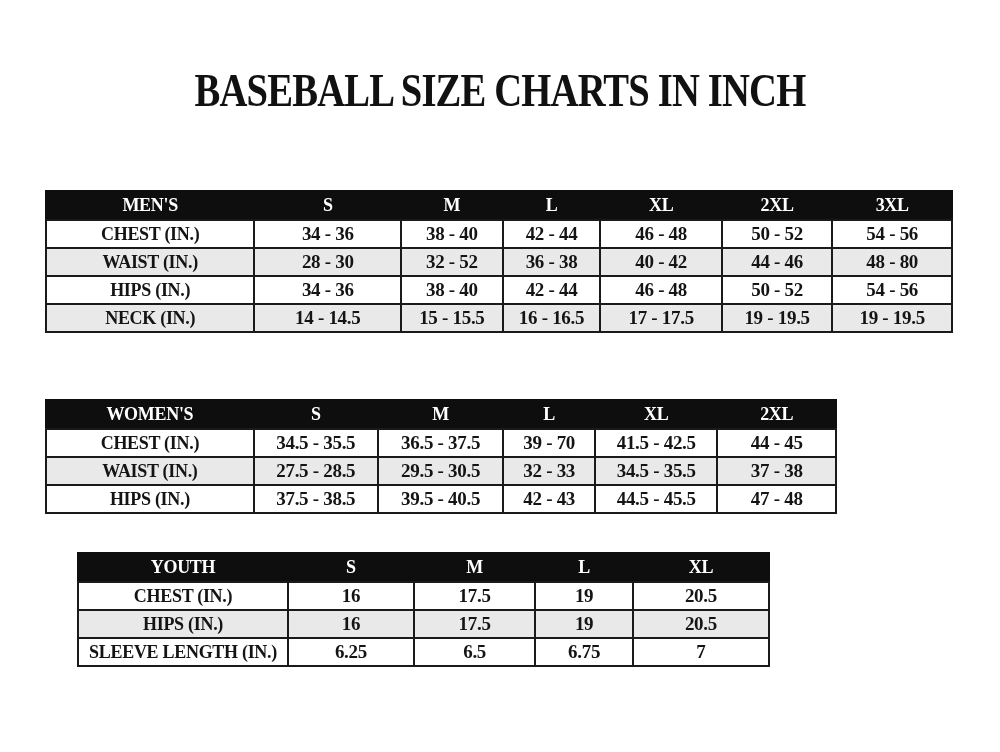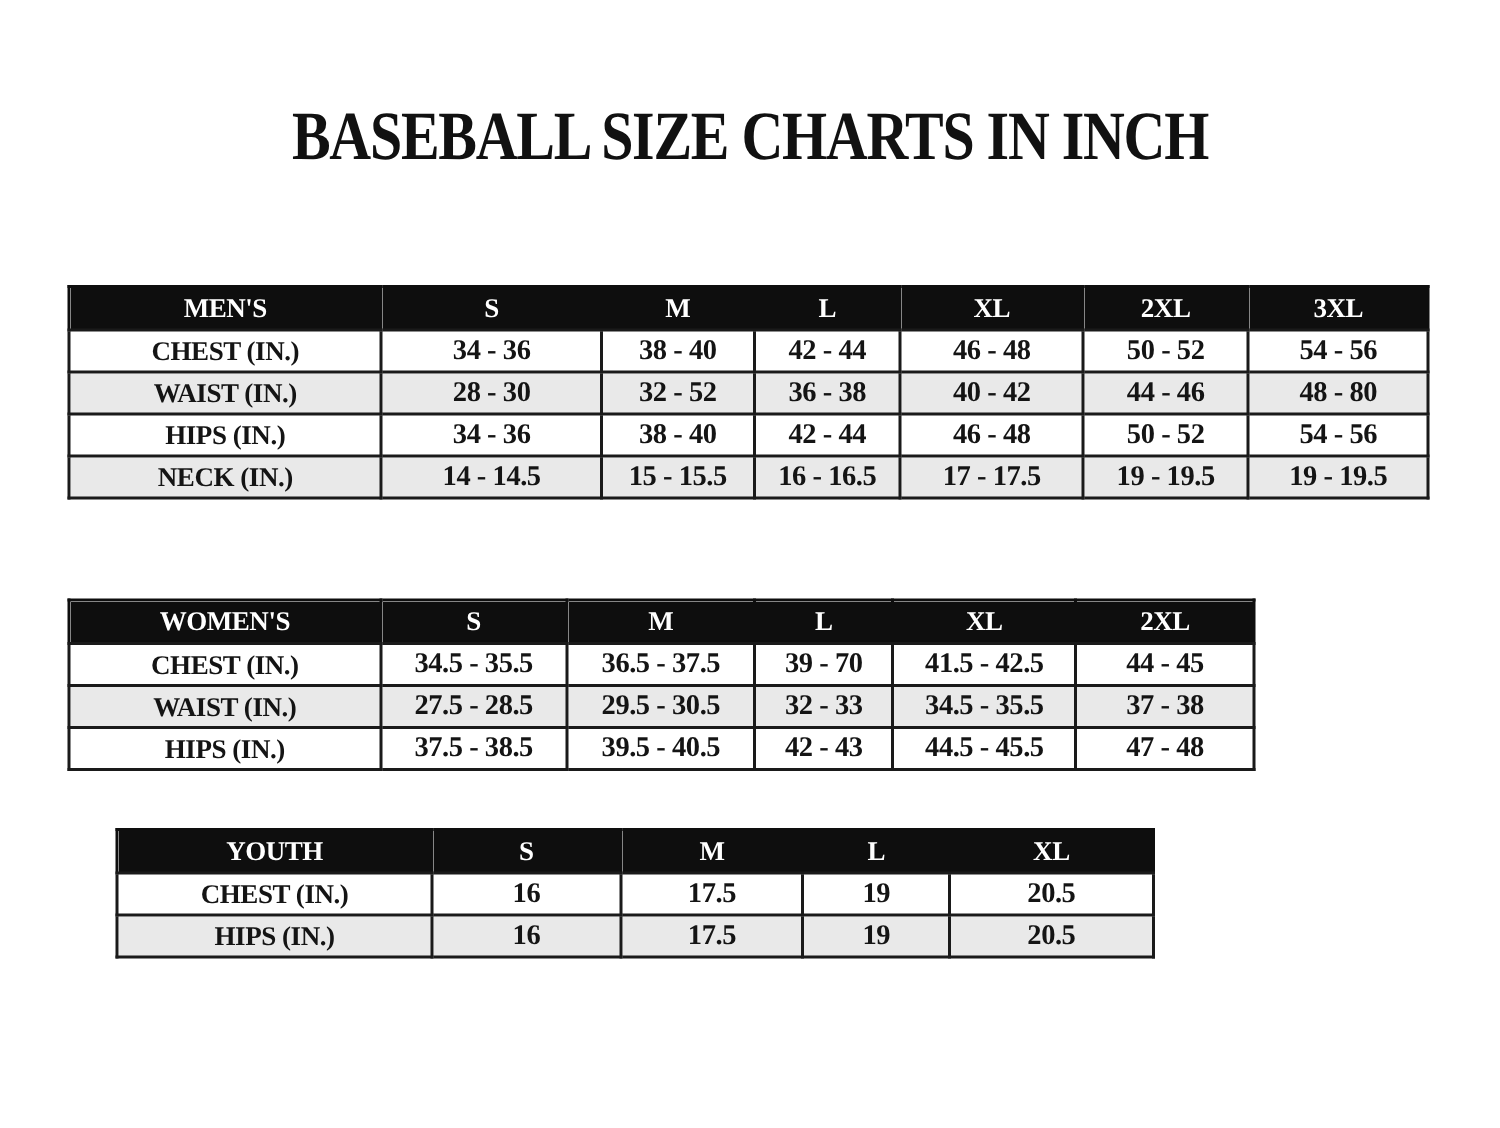--- a/index.html
+++ b/index.html
@@ -208,15 +208,22 @@
           <td>19</td>
           <td>20.5</td>
         </tr>
         <tr>
           <td class="row-label">HIPS (IN.)</td>
           <td>16</td>
           <td>17.5</td>
           <td>19</td>
           <td>20.5</td>
         </tr>
+        <tr>
+          <td class="row-label">SLEEVE LENGTH (IN.)</td>
+          <td>6.25</td>
+          <td>6.5</td>
+          <td>6.75</td>
+          <td>7</td>
+        </tr>
       </tbody>
     </table>
 </div>
 
 </body></html>

